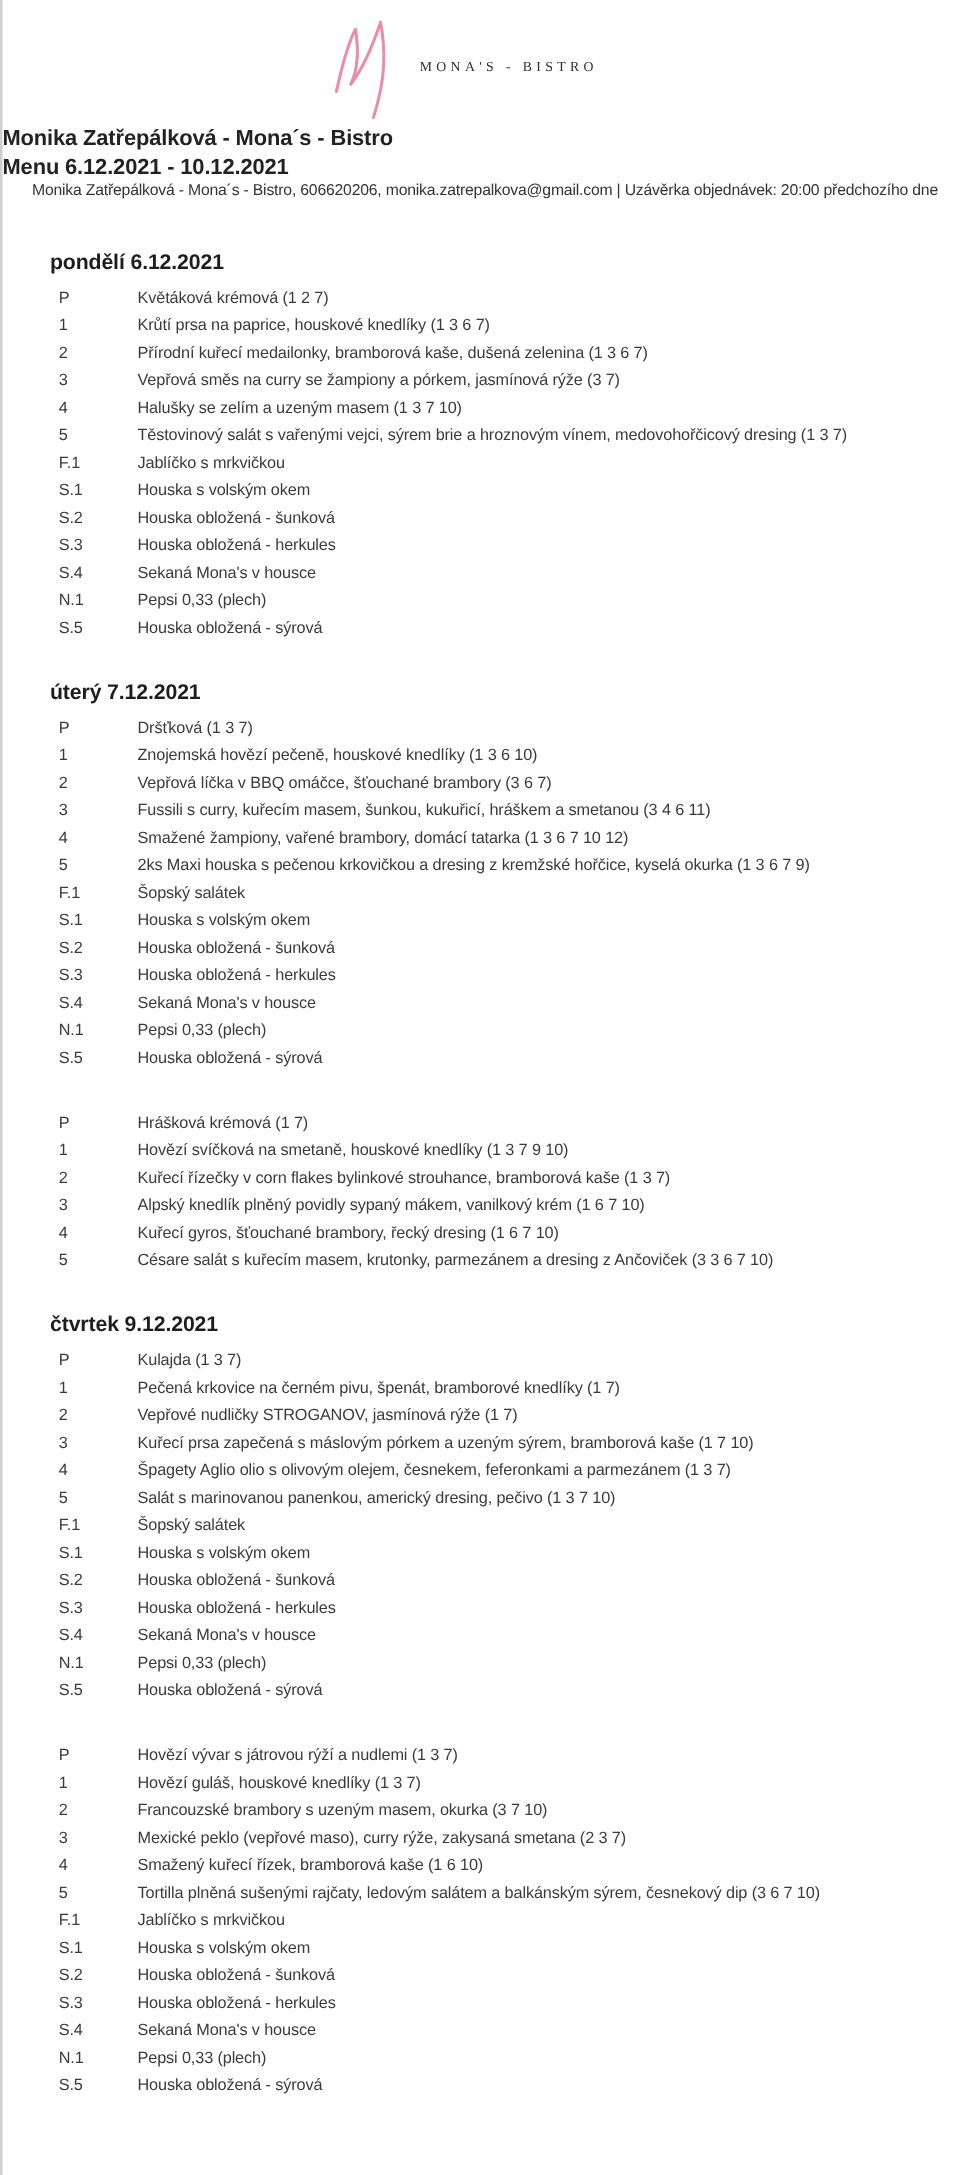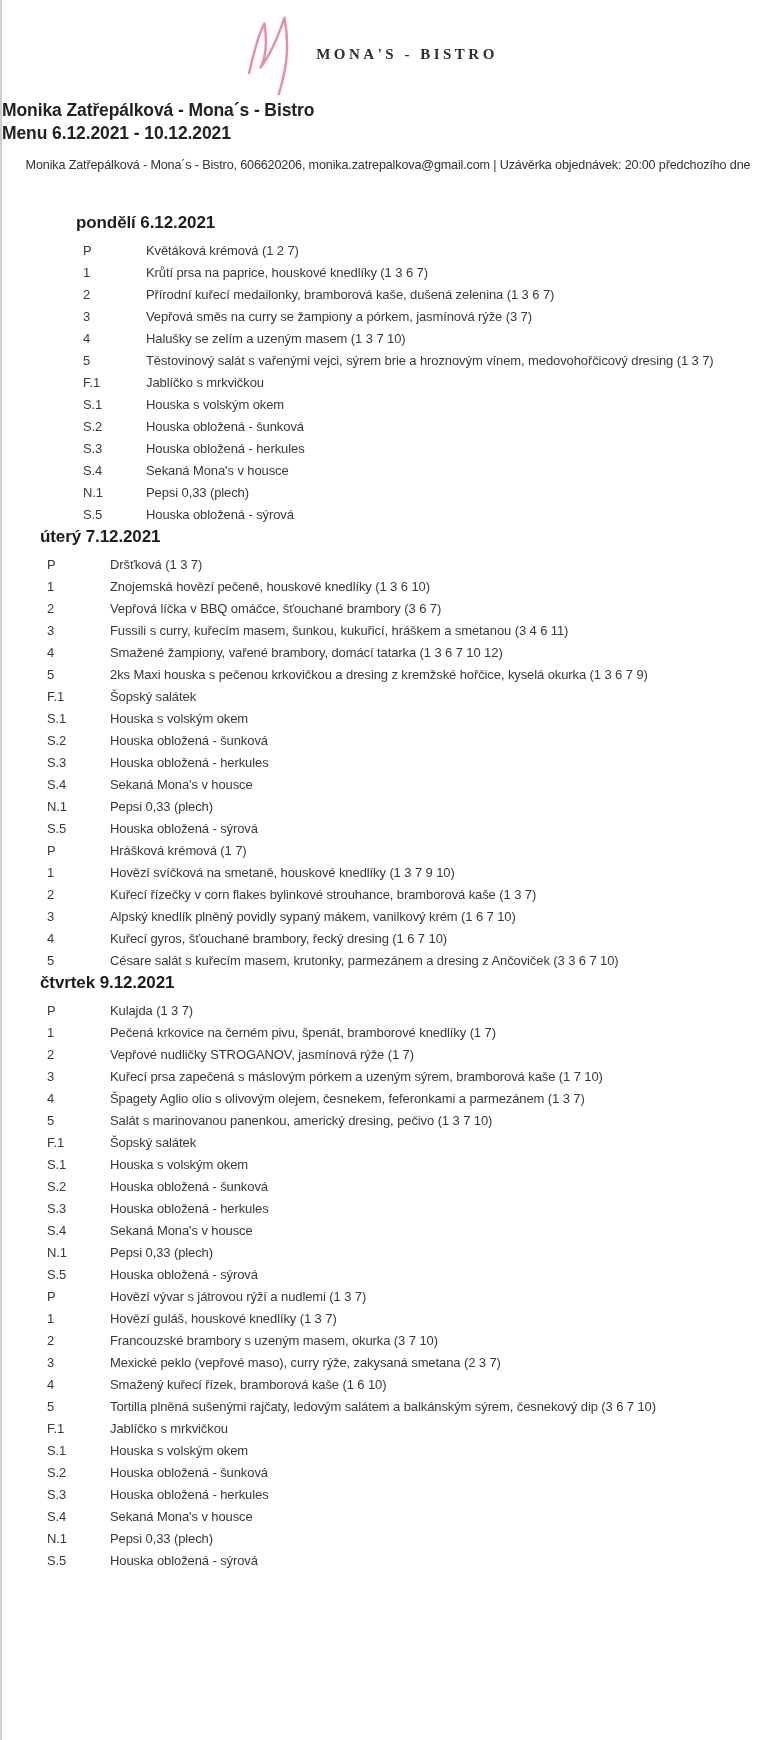--- a/index.html
+++ b/index.html
@@ -18,47 +18,45 @@
   }
   
   .logo-wrap {
     display: flex; align-items: center; justify-content: center;
     transform: translateX(-18px);
     height: 82px;
   }
   .logo-m { width: 62px; height: 84px; flex: 0 0 auto; }
   .brand-text {
     font-family: "Liberation Serif", serif;
-    font-size: 15px;
+    font-size: 11px;
     letter-spacing: 3.5px;
     color: #2e2e2e;
     margin-left: 12px;
     white-space: nowrap;
-    font-weight: bold;
   }
   .title-block { text-align: left; margin-top: 4px; }
   .page-title, .menu-range {
     font-size: 17.5px;
     font-weight: 700;
     color: #222222;
     line-height: 23px;
     letter-spacing: -0.1px;
   }
   .contact-line {
-    margin-top: 13px;
     text-align: center;
     font-size: 12.6px;
     color: #333333;
     white-space: nowrap;
     letter-spacing: -0.15px;
   }
   
   #days-container { margin-top: 40px; }
-  .day { }
-  .day:first-child { margin-top: 0; margin-left: 36px; }
+  .day { margin-top: 30px; }
+  .day:first-child { margin-top: 0; }
   .day-title {
     margin-left: 38px;
     font-size: 17px;
     font-weight: 700;
     color: #1d1d1d;
     line-height: 22px;
     margin-bottom: 6px;
     letter-spacing: -0.1px;
   }
   .row {

